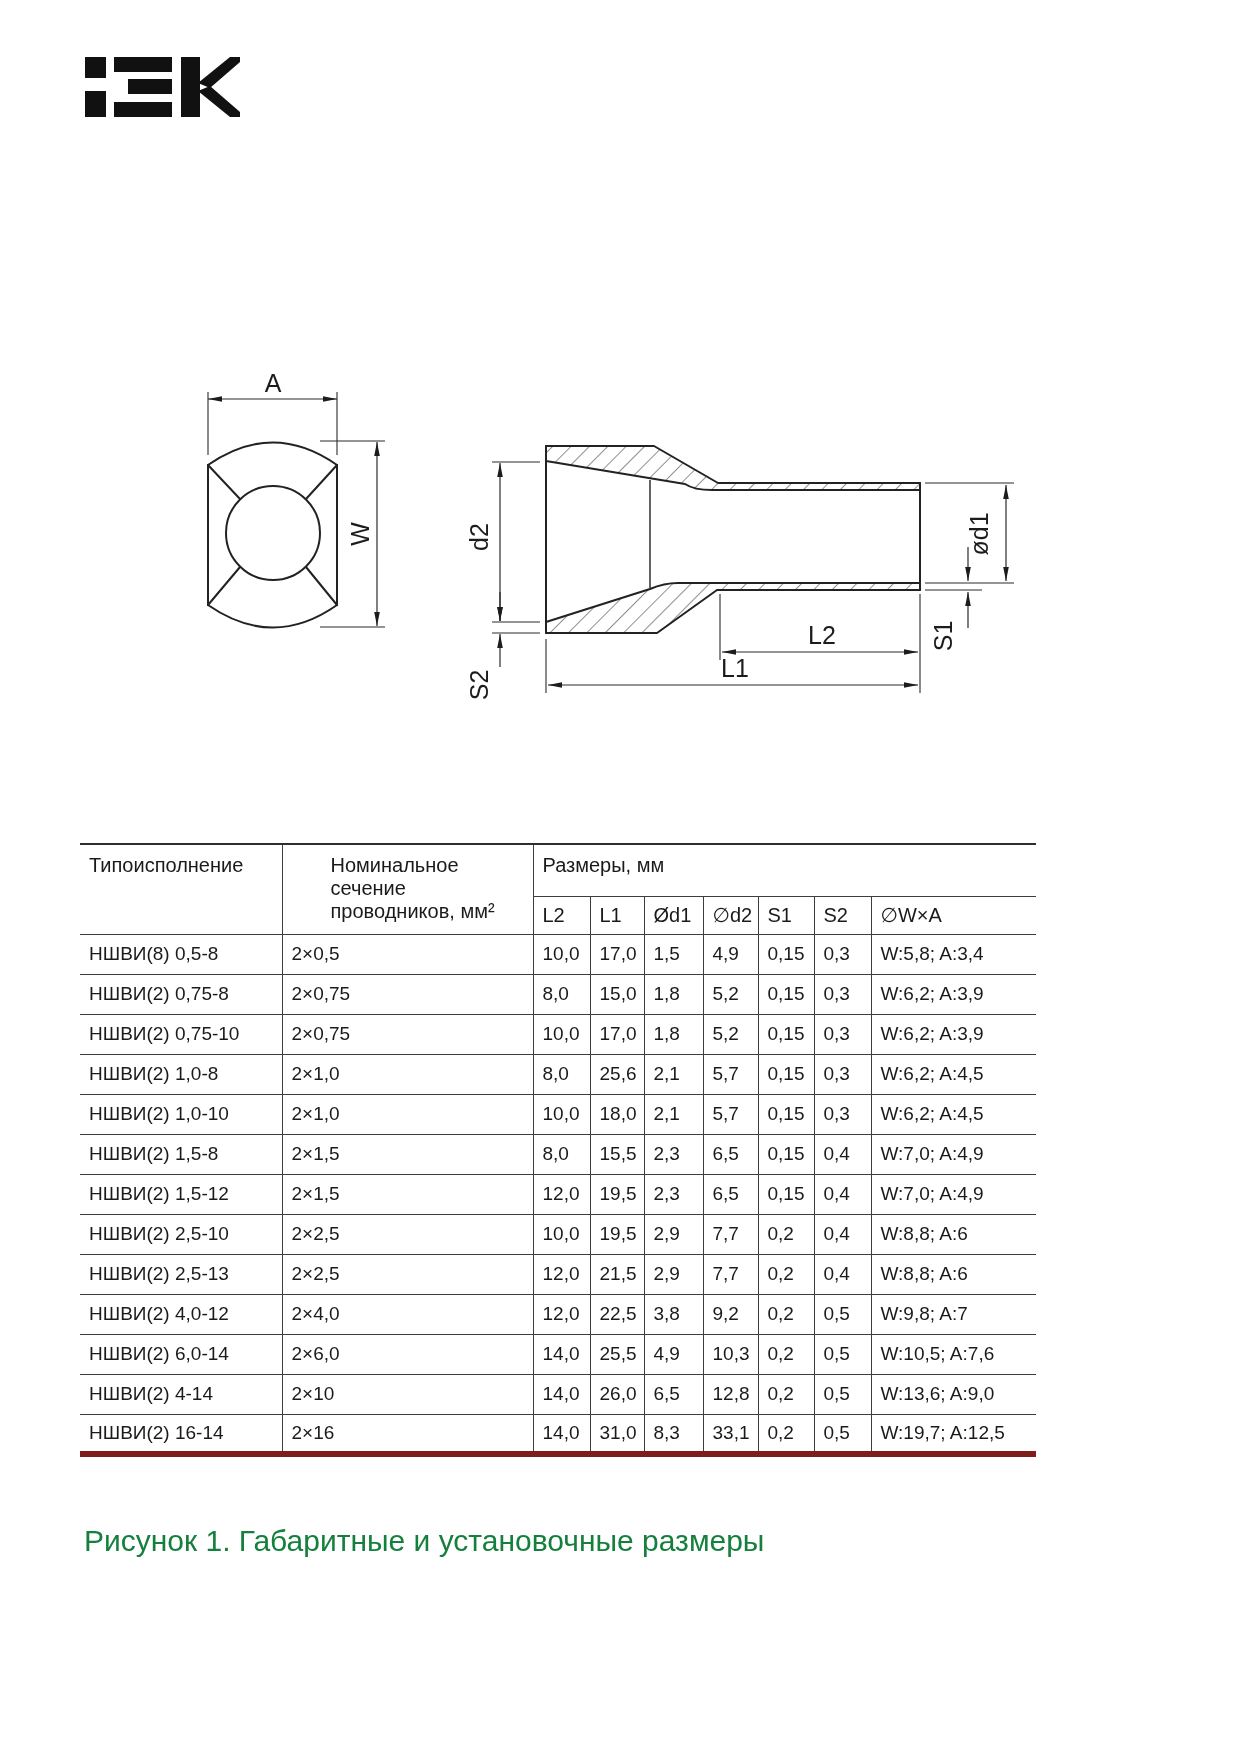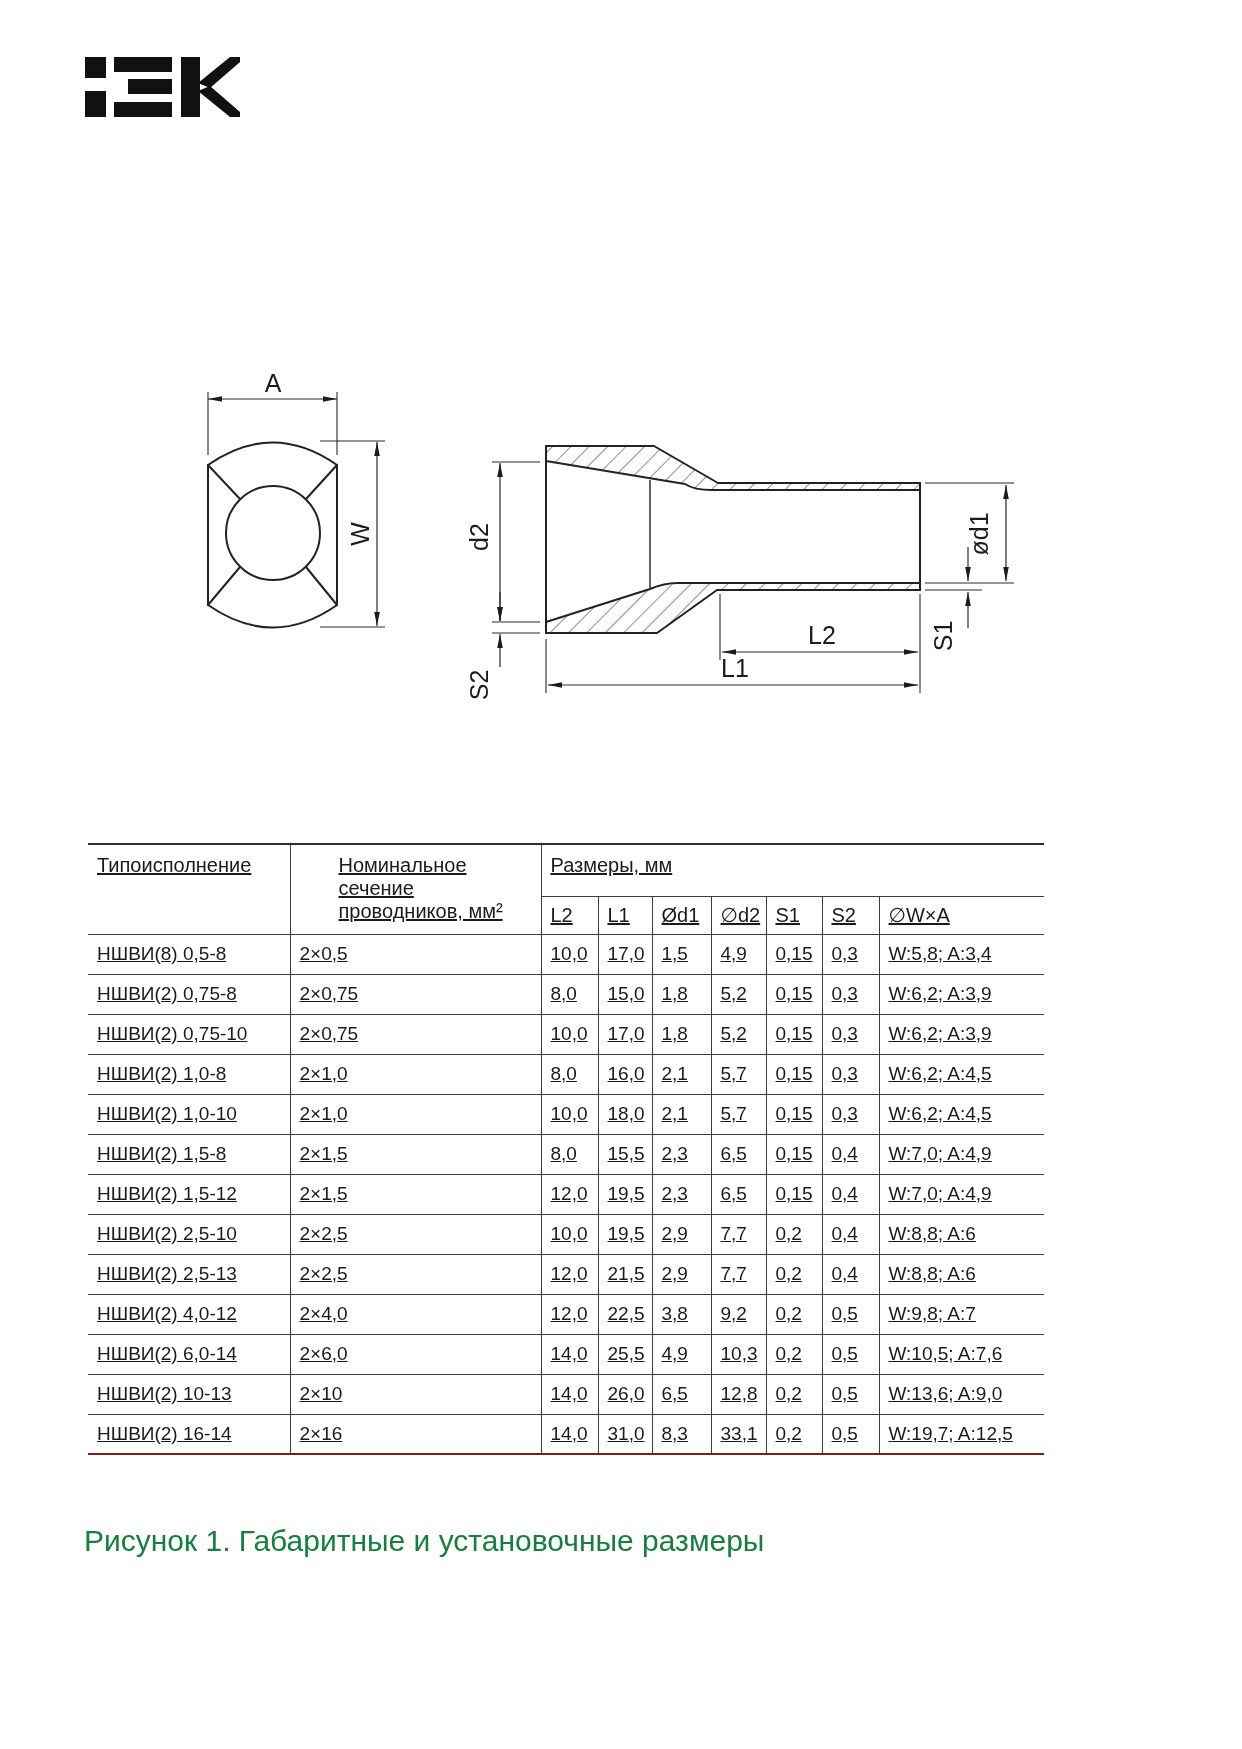--- a/index.html
+++ b/index.html
@@ -10,23 +10,23 @@
   .logo{position:absolute;left:84px;top:57px;}
   .figure{position:absolute;left:80px;top:330px;}
   .figure text{font-family:"Liberation Sans",sans-serif;font-size:25px;fill:#1c1c1c;}
   .outline{fill:none;stroke:#222;stroke-width:2;stroke-linejoin:round;stroke-linecap:round;}
   .wall{fill:url(#hatch);stroke:#222;stroke-width:2;stroke-linejoin:round;}
   .thin{fill:none;stroke:#222;stroke-width:1.4;}
   .dim{fill:none;stroke:#2a2a2a;stroke-width:1.2;}
   .ext{fill:none;stroke:#2a2a2a;stroke-width:1.1;}
 
   table.dims-table{
-    position:absolute;left:88px;top:843px;width:956px;
+    position:absolute;left:80px;top:843px;width:956px;
     border-collapse:collapse;table-layout:fixed;
-    border-top:2px solid #2e2e2e;border-bottom:2px solid #7f1d1d;text-decoration:underline;
+    border-top:2px solid #2e2e2e;border-bottom:6px solid #7f1d1d;
   }
   .dims-table th,.dims-table td{
     border-right:1.5px solid #3d3d3d;border-bottom:1.5px solid #3d3d3d;
     font-weight:400;text-align:left;padding:0 4px 0 9px;font-size:19px;
     overflow:hidden;white-space:nowrap;
   }
   .dims-table th.wrap{white-space:normal;padding-left:48px;}
   .dims-table tr.hrow1 th{vertical-align:top;padding-top:9px;font-size:20px;}
   .dims-table tr.hrow1{height:52px;}
   .dims-table tr.hrow2 th{vertical-align:middle;font-size:20px;}
@@ -182,21 +182,21 @@
         <td>1,8</td>
         <td>5,2</td>
         <td>0,15</td>
         <td>0,3</td>
         <td class="no-r">W:6,2; A:3,9</td>
       </tr>
       <tr>
         <td>НШВИ(2) 1,0-8</td>
         <td>2×1,0</td>
         <td>8,0</td>
-        <td>16,0</td>
+        <td>25,6</td>
         <td>2,1</td>
         <td>5,7</td>
         <td>0,15</td>
         <td>0,3</td>
         <td class="no-r">W:6,2; A:4,5</td>
       </tr>
       <tr>
         <td>НШВИ(2) 1,0-10</td>
         <td>2×1,0</td>
         <td>10,0</td>
@@ -267,21 +267,21 @@
         <td>2×6,0</td>
         <td>14,0</td>
         <td>25,5</td>
         <td>4,9</td>
         <td>10,3</td>
         <td>0,2</td>
         <td>0,5</td>
         <td class="no-r">W:10,5; A:7,6</td>
       </tr>
       <tr>
-        <td>НШВИ(2) 10-13</td>
+        <td>НШВИ(2) 4-14</td>
         <td>2×10</td>
         <td>14,0</td>
         <td>26,0</td>
         <td>6,5</td>
         <td>12,8</td>
         <td>0,2</td>
         <td>0,5</td>
         <td class="no-r">W:13,6; A:9,0</td>
       </tr>
       <tr>

